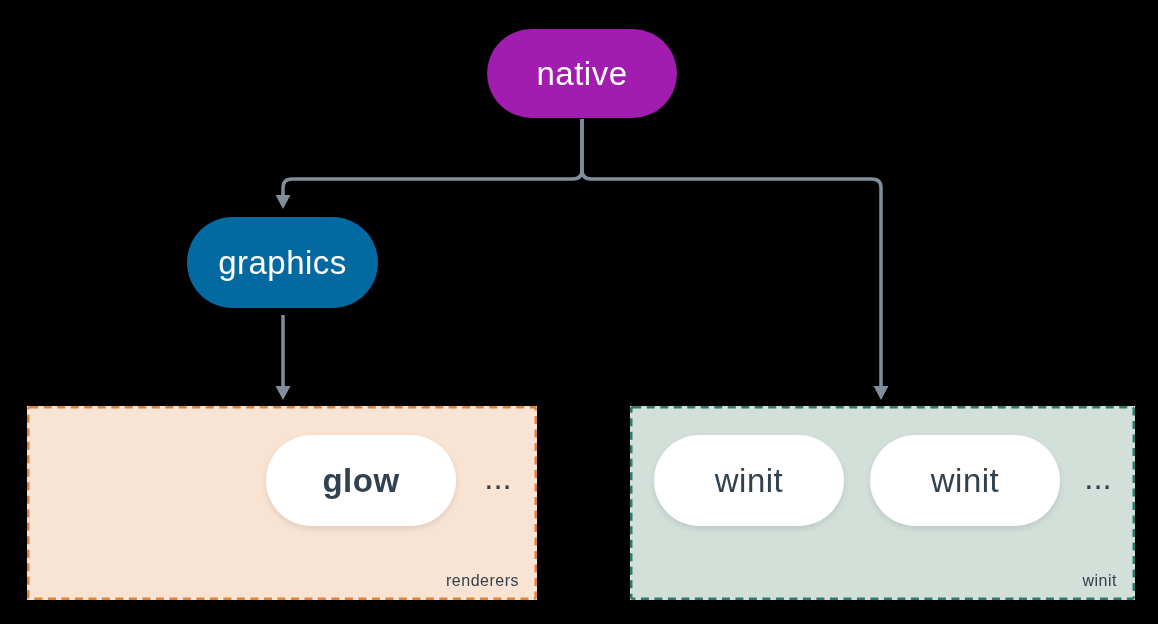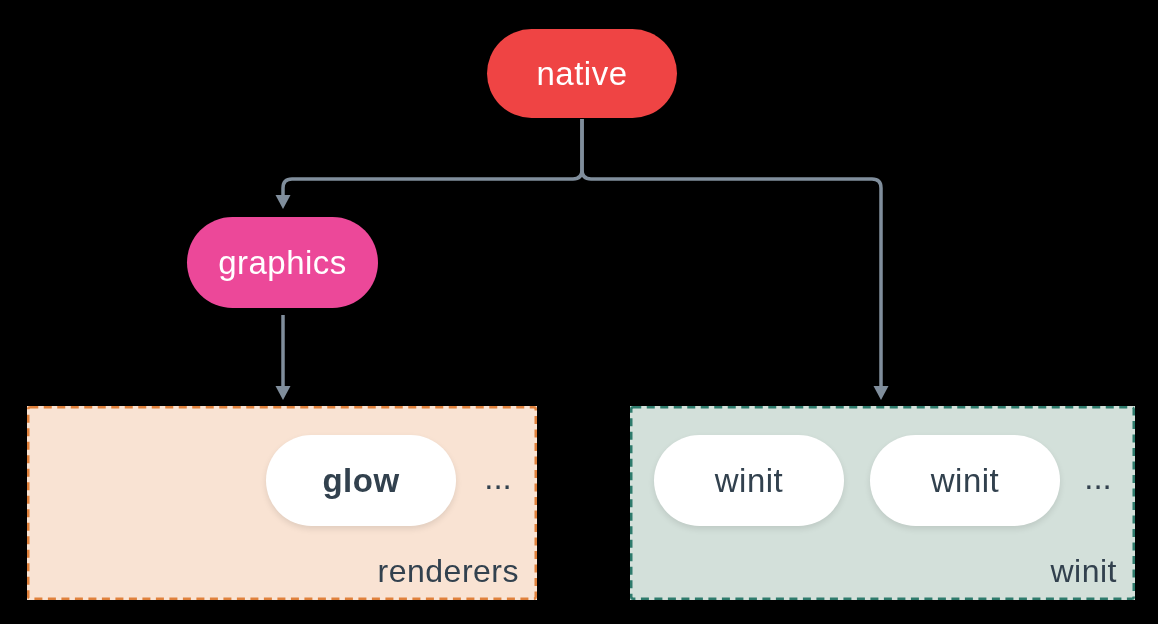--- a/index.html
+++ b/index.html
@@ -25,27 +25,27 @@
     display: flex;
     align-items: center;
     justify-content: center;
     color: #ffffff;
     font-size: 33px;
     letter-spacing: 0.5px;
   }
   #node-native {
     left: 487px; top: 29px;
     width: 190px; height: 89px;
-    background: #ef4444;
+    background: #a21caf;
     border-radius: 45px;
   }
   #node-graphics {
     left: 187px; top: 217px;
     width: 191px; height: 91px;
-    background: #ec4899;
+    background: #0369a1;
     border-radius: 46px;
   }
   .group {
     position: absolute;
     top: 406px;
     height: 194px;
   }
   #group-renderers {
     left: 27px;
     width: 510px;
@@ -89,21 +89,21 @@
     text-align: center;
     font-size: 33px;
     color: #32414e;
   }
   #ellipsis-renderers { left: 449px; }
   #ellipsis-shells    { left: 446px; }
   .group-label {
     position: absolute;
     right: 18px;
     bottom: 10px;
-    font-size: 32px;
+    font-size: 16px;
     color: #32414e;
     letter-spacing: 0.5px;
   }
 </style>
 </head>
 <body>
 
 <div id="canvas">
 
   <svg id="connectors" width="1158" height="624" viewBox="0 0 1158 624">

